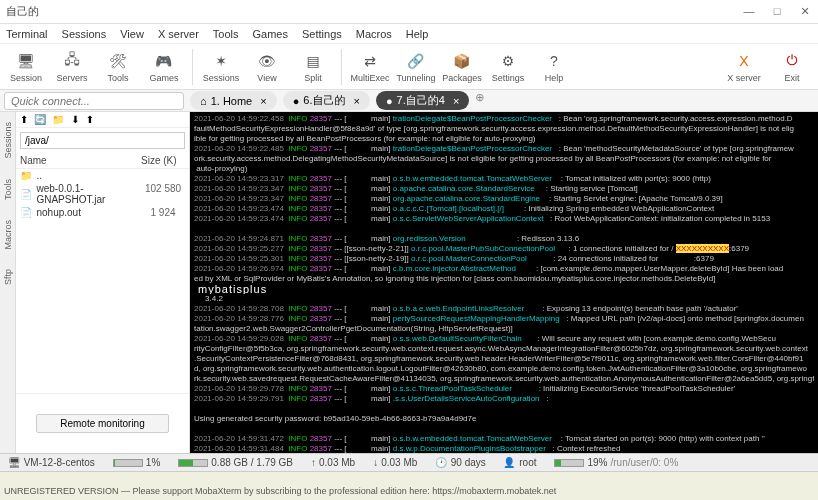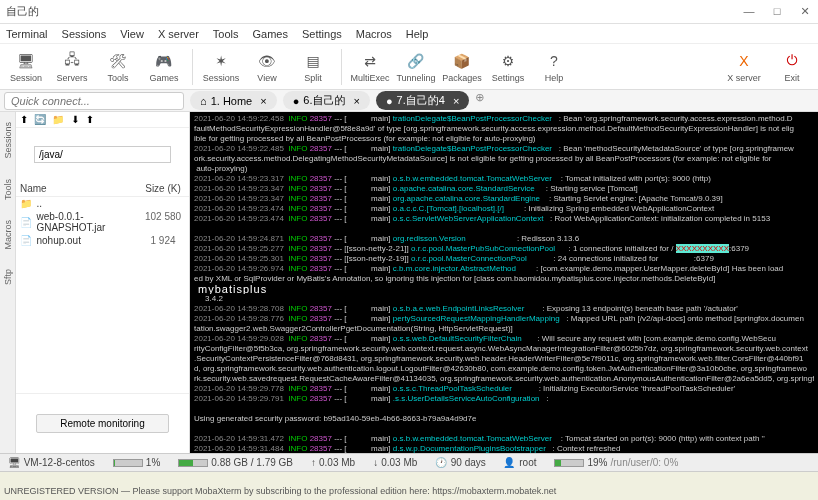--- a/index.html
+++ b/index.html
@@ -16,33 +16,33 @@
 .tbright{margin-left:auto;display:flex;gap:8px}
 .quickbar{height:22px;display:flex;align-items:center;gap:6px;padding:0 4px;background:#f5f5f5;border-bottom:1px solid #ddd}
 .qconn{flex:0 0 180px;font-size:11px;color:#999;font-style:italic;padding:2px 6px;border:1px solid #ccc;background:#fff;border-radius:3px}
 .tab{display:flex;align-items:center;gap:4px;padding:2px 10px;font-size:11px;background:#e8e8e8;border-radius:10px}
 .tab.active{background:#444;color:#fff}
 .main{flex:1;display:flex;overflow:hidden}
 .leftcol{width:16px;background:#f0f0f0;border-right:1px solid #ddd;display:flex;flex-direction:column;align-items:center;gap:20px;padding-top:10px;font-size:9px;color:#666}
 .leftcol span{writing-mode:vertical-rl;transform:rotate(180deg)}
 .sidebar{width:174px;background:#fff;border-right:1px solid #ddd;display:flex;flex-direction:column}
 .sbhead{display:flex;align-items:center;padding:2px 4px;border-bottom:1px solid #eee;font-size:10px;gap:6px}
-.sbsearch{margin:18px;padding:2px 4px;border:1px solid #ccc;font-size:10px;background:#fff}
+.sbsearch{margin:4px;padding:2px 4px;border:1px solid #ccc;font-size:10px;background:#fff}
 .sbcols{display:flex;font-size:10px;color:#444;padding:2px 4px;border-bottom:1px solid #eee}
-.sbcols .c1{flex:1}.sbcols .c2{width:44px;text-align:center}
+.sbcols .c1{flex:1}.sbcols .c2{width:44px;text-align:left}
 .sbfiles{flex:1;overflow:auto}
 .sbrow{display:flex;padding:1px 4px;font-size:10px;color:#333}
 .sbrow .c1{flex:1;display:flex;gap:4px;align-items:center}
 .sbrow .c2{width:44px;text-align:center;color:#666}
 .sbfoot{padding:20px;border-top:1px solid #eee}
 .sbbtn{display:block;width:100%;text-align:center;padding:3px;font-size:10px;background:#f4f4f4;border:1px solid #ccc;border-radius:2px}
 .sbchk{display:flex;align-items:center;gap:4px;margin-top:4px;font-size:10px}
 .term{flex:1;background:#000;color:#ccc;font-family:Consolas,monospace;font-size:8px;line-height:10px;padding:2px 4px;overflow:hidden;white-space:pre;position:relative}
 .ln{display:block;height:10px;overflow:hidden}
-.ts{color:#888}.info{color:#0c0}.num{color:#c5c}.cls{color:#0cc}.msg{color:#ccc}.redact{background:#5eead4;color:#d00}
+.ts{color:#888}.info{color:#0c0}.num{color:#c5c}.cls{color:#0cc}.msg{color:#ccc}.redact{background:#fde047;color:#d00}
 .logo{color:#fff;font-size:11px;letter-spacing:1px}
 .statusbar{height:18px;background:#eee;border-top:1px solid #ccc;display:flex;align-items:center;padding:0 4px;font-size:10px;color:#444;gap:10px}
 .sseg{display:flex;align-items:center;gap:3px;padding:0 4px}
 .pbar{width:30px;height:8px;background:#ccc;border:1px solid #999;position:relative}
 .pfill{position:absolute;left:0;top:0;bottom:0;background:#4a4}
 .unreg{height:14px;background:#f0f0e0;font-size:9px;color:#555;padding:14px 4px;border-top:1px solid #ccc}
 </style>
 </head>
 <body>
 

